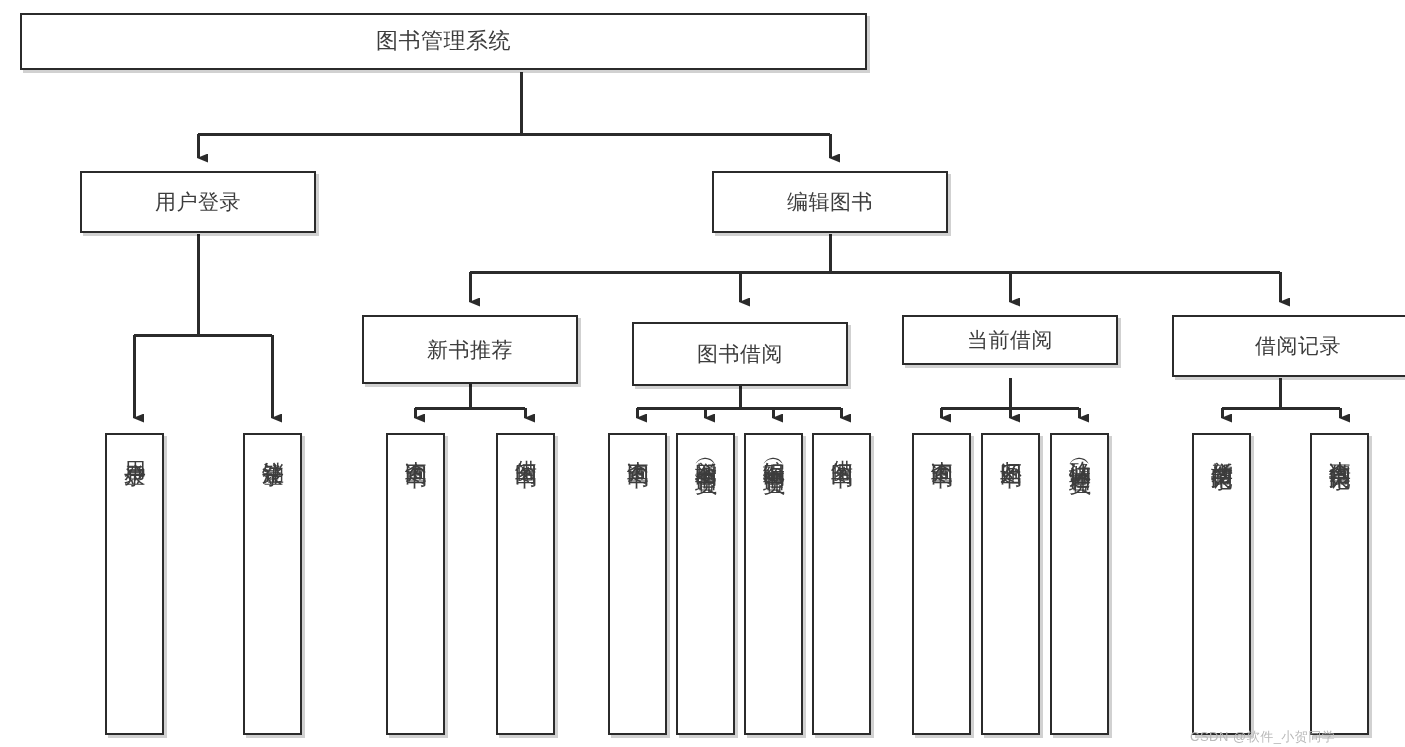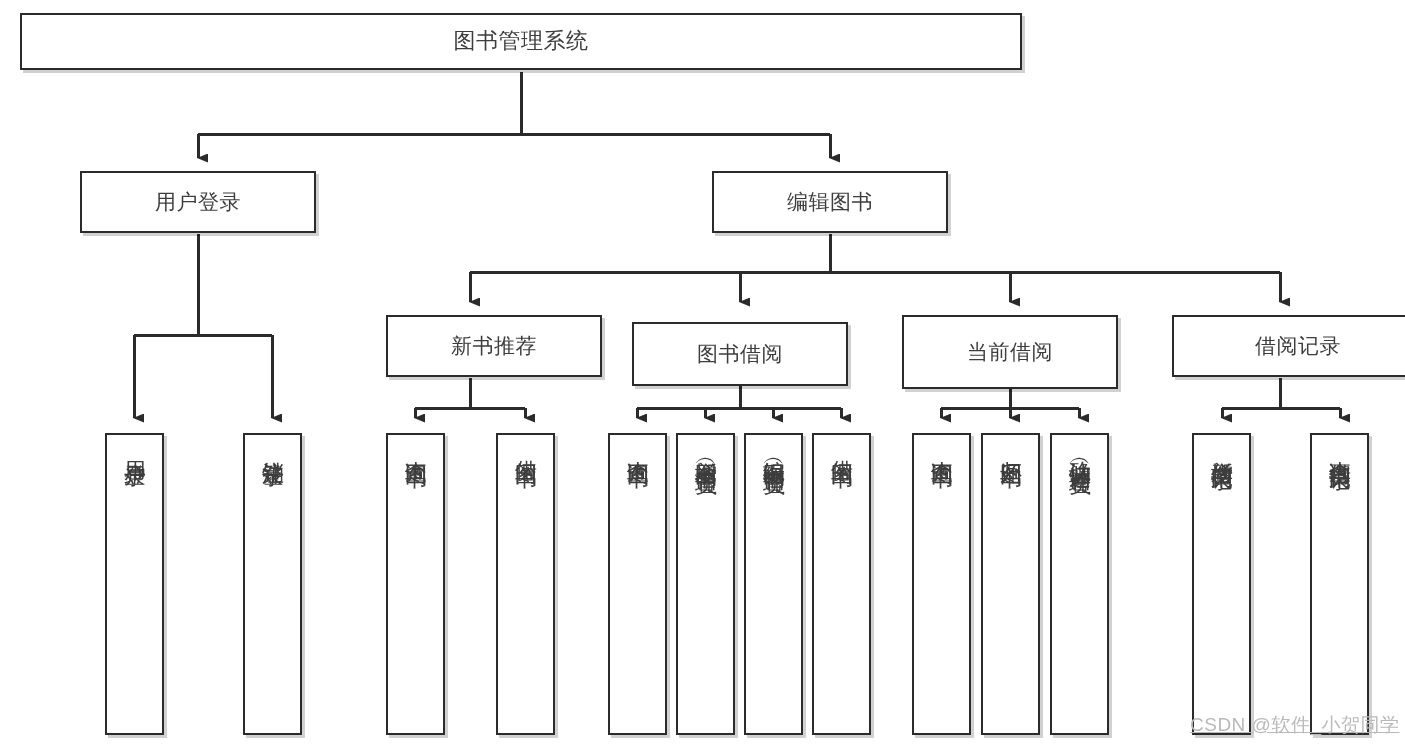--- a/index.html
+++ b/index.html
@@ -56,27 +56,26 @@
     letter-spacing: 2px;
     height: auto;
     max-height: 280px;
   }
   .node-box.leaf.tall-text .node-label {
     max-height: 290px;
   }
   .watermark {
     position: absolute;
     left: 1190px;
-    top: 712px;
-    font-size: 19px;
+    top: 728px;
+    font-size: 13px;
     color: #b9b9b9;
     white-space: nowrap;
     letter-spacing: 0.5px;
     pointer-events: none;
-    text-decoration: underline;
   }
 </style>
 </head>
 <body>
 
 <div id="diagram-root">
 
   <svg id="tree-svg" viewBox="0 0 1405 747">
     <defs>
       <marker id="arrowhead" markerWidth="9" markerHeight="11" refX="4.5" refY="10" orient="auto" markerUnits="userSpaceOnUse">
@@ -123,38 +122,38 @@
       <path d="M1010,408 L1010,418" marker-end="url(#arrowhead)"></path>
       <path d="M1079,408 L1079,418" marker-end="url(#arrowhead)"></path>
 
       <path d="M1280,378 L1280,408"></path>
       <path d="M1222,408 L1340,408"></path>
       <path d="M1222,408 L1222,418" marker-end="url(#arrowhead)"></path>
       <path d="M1340,408 L1340,418" marker-end="url(#arrowhead)"></path>
     </g>
   </svg>
 
-  <div class="node-box root" style="left:20px; top:13px; width:1002px; height:57px;">
+  <div class="node-box root" style="left:20px; top:13px; width:847px; height:57px;">
     <span class="node-label">图书管理系统</span>
   </div>
 
   <div class="node-box" style="left:80px; top:171px; width:236px; height:62px;">
     <span class="node-label">用户登录</span>
   </div>
   <div class="node-box" style="left:712px; top:171px; width:236px; height:62px;">
     <span class="node-label">编辑图书</span>
   </div>
 
-  <div class="node-box" style="left:362px; top:315px; width:216px; height:62px;margin-left:24px;">
+  <div class="node-box" style="left:362px; top:315px; width:216px; height:69px;">
     <span class="node-label">新书推荐</span>
   </div>
   <div class="node-box" style="left:632px; top:322px; width:216px; height:64px;">
     <span class="node-label">图书借阅</span>
   </div>
-  <div class="node-box" style="left:902px; top:315px; width:216px; height:74px;">
+  <div class="node-box" style="left:902px; top:315px; width:216px; height:50px;">
     <span class="node-label">当前借阅</span>
   </div>
   <div class="node-box" style="left:1172px; top:315px; width:252px; height:62px;">
     <span class="node-label">借阅记录</span>
   </div>
 
   <div class="node-box leaf" style="left:105px; top:433px; width:59px; height:302px;">
     <span class="node-label">用户登录</span>
   </div>
   <div class="node-box leaf" style="left:243px; top:433px; width:59px; height:302px;">

